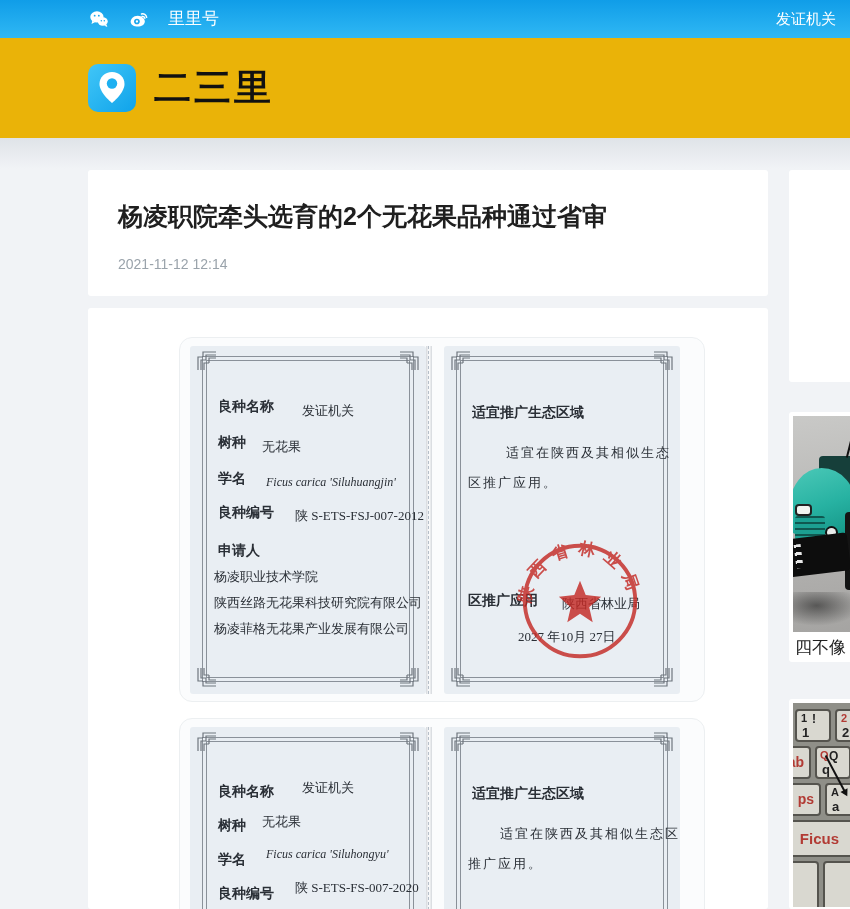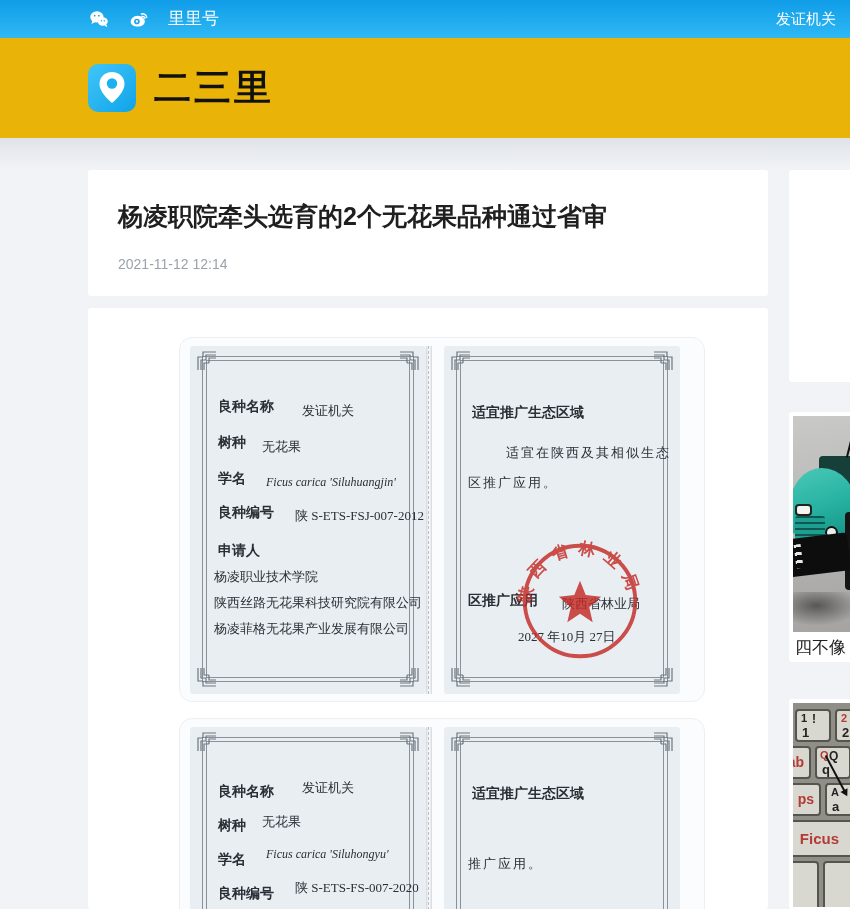--- a/index.html
+++ b/index.html
@@ -263,20 +263,21 @@
             <path d="M21 3 H8 V8 M21 6 H11 V11 M21 9 H14 V14 M3 21 V8 H8 M6 21 V11 H11 M9 21 V14 H14" stroke="#6f767e" stroke-width="1.2" fill="none"></path>
           </svg>
         </div>
       <div class="orn tr">
           <svg width="22" height="22" viewBox="0 0 22 22">
             <path d="M21 3 H8 V8 M21 6 H11 V11 M21 9 H14 V14 M3 21 V8 H8 M6 21 V11 H11 M9 21 V14 H14" stroke="#6f767e" stroke-width="1.2" fill="none"></path>
           </svg>
         </div>
 
       <span class="cert-text lbl" style="left:28px;top:58px">适宜推广生态区域</span>
+      <span class="cert-text val" style="left:56px;top:98px;letter-spacing:2px">适宜在陕西及其相似生态区</span>
       <span class="cert-text val" style="left:24px;top:128px;letter-spacing:2px">推广应用。</span>
     </div>
   </div>
 </div>
 
 <div class="card side1"></div>
 
 <div class="card side2">
   <div class="truck">
     <div class="t-cab"></div>

